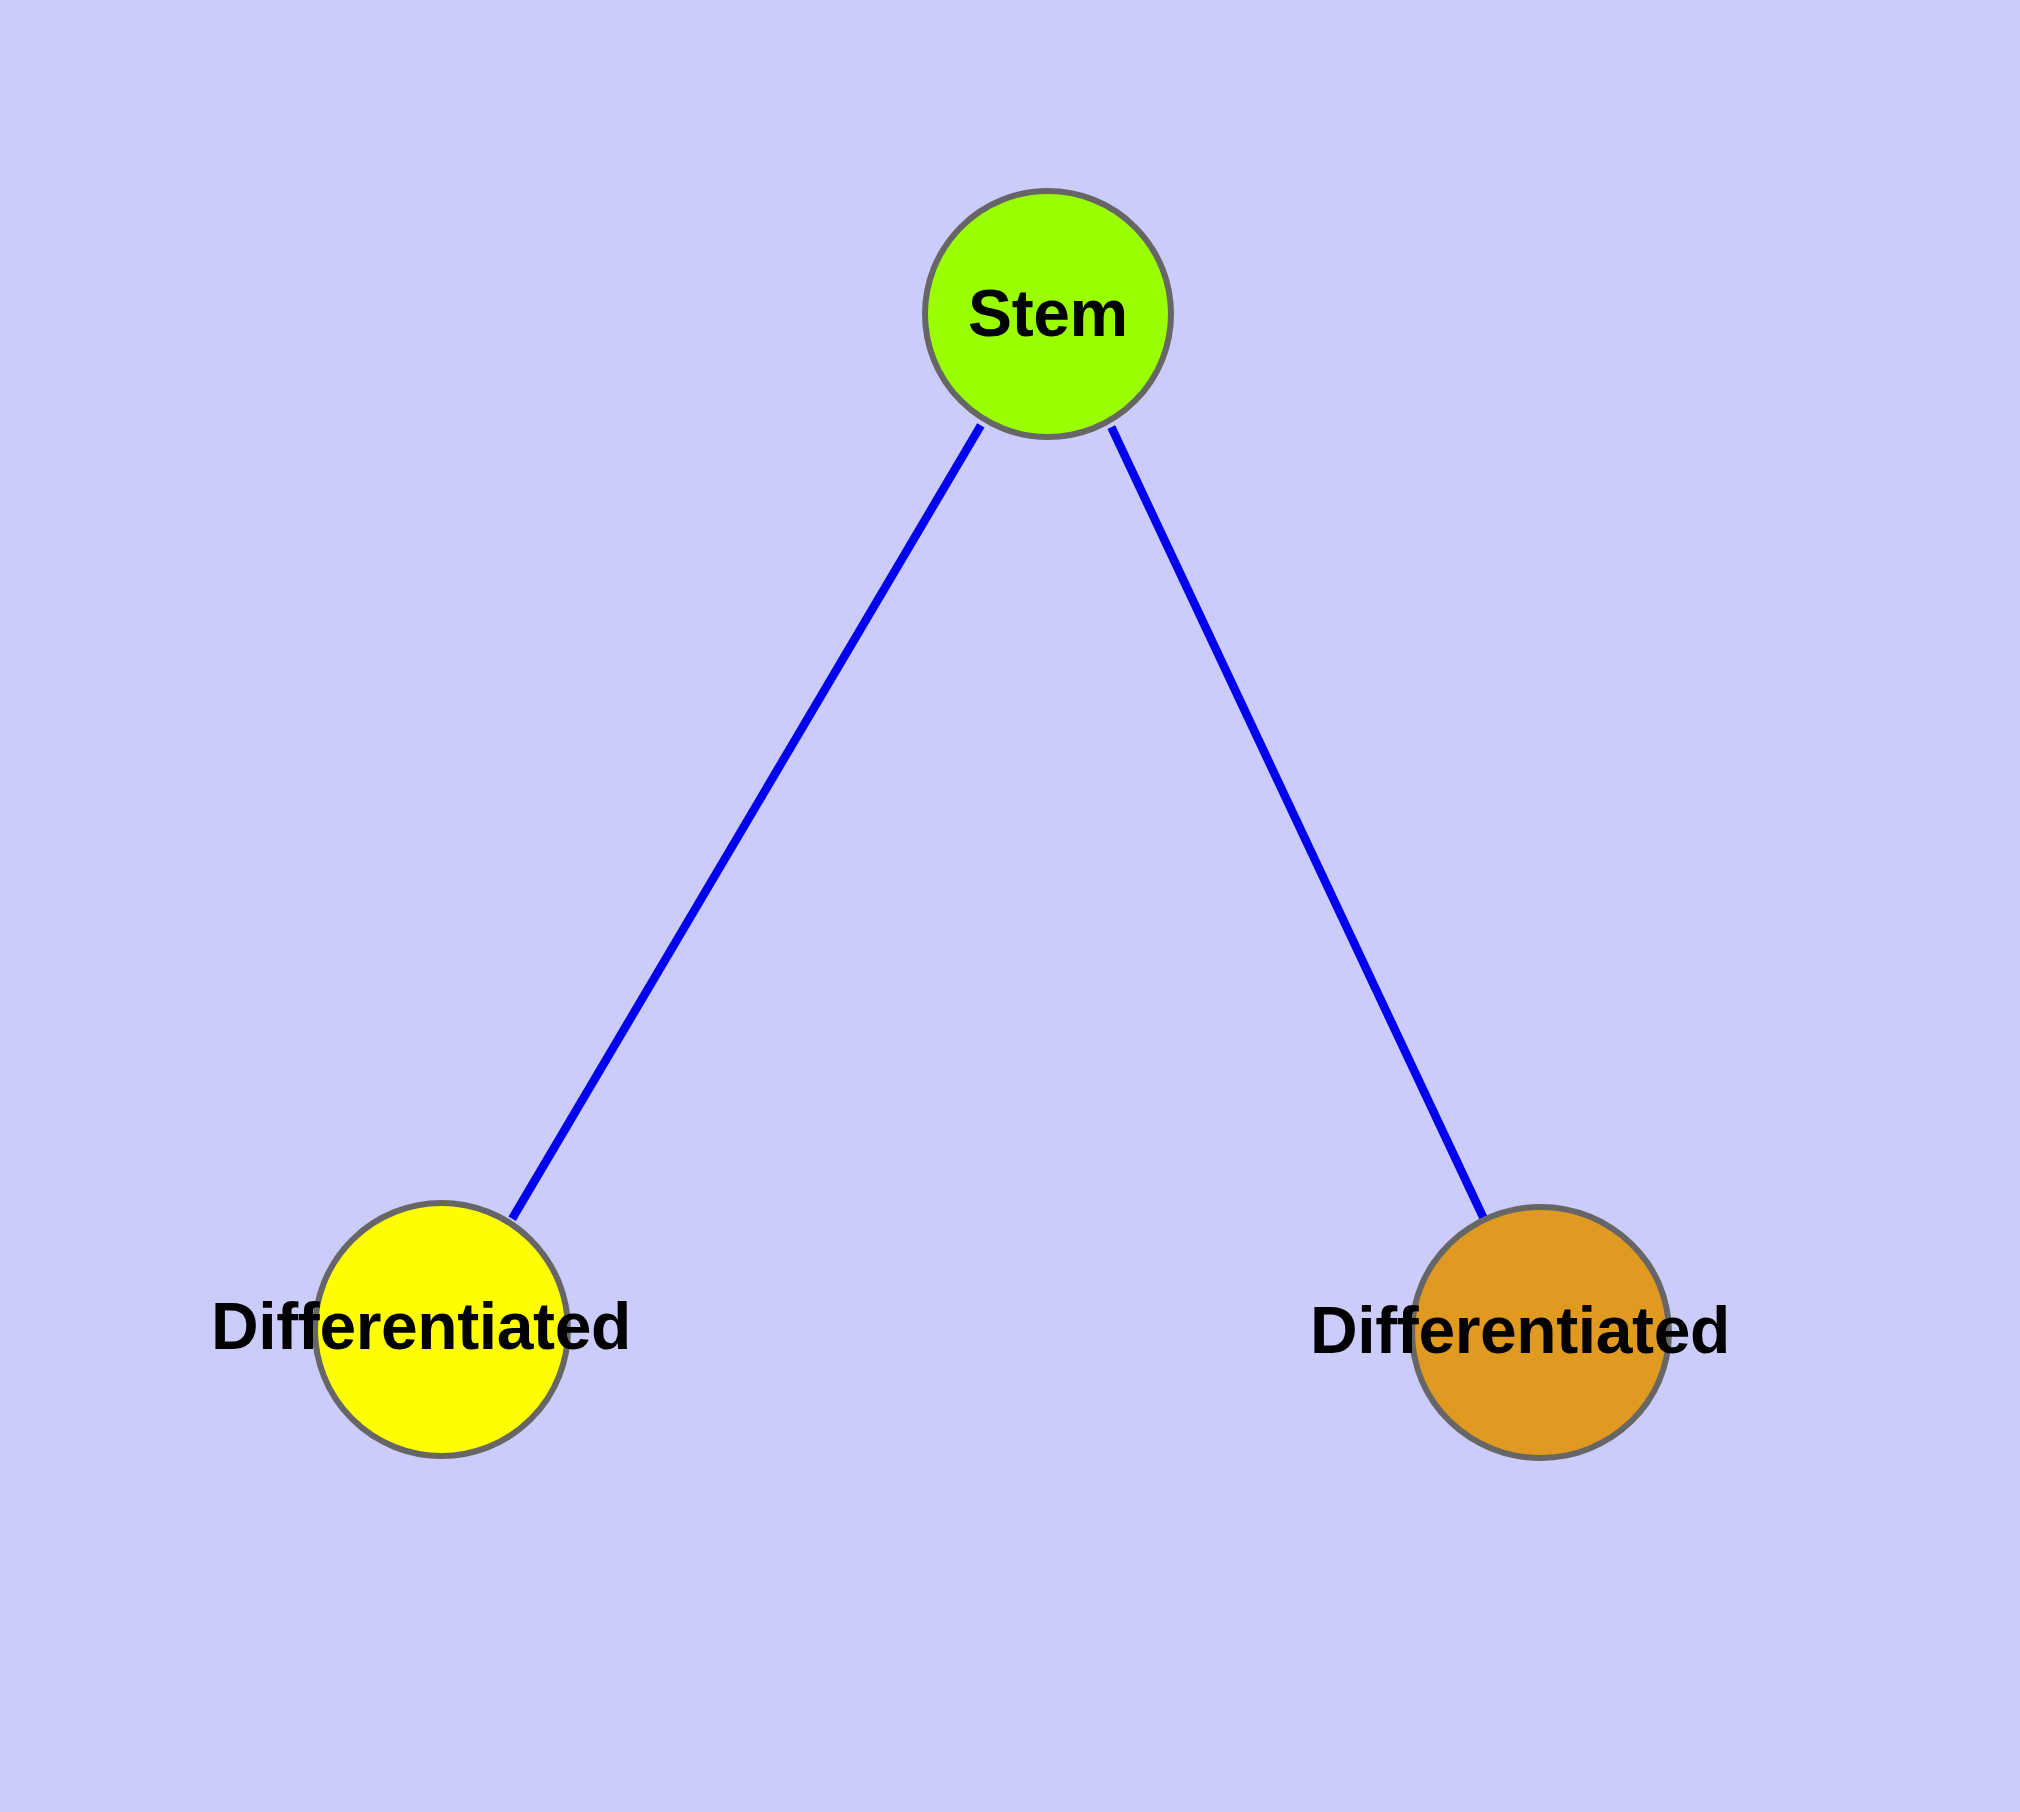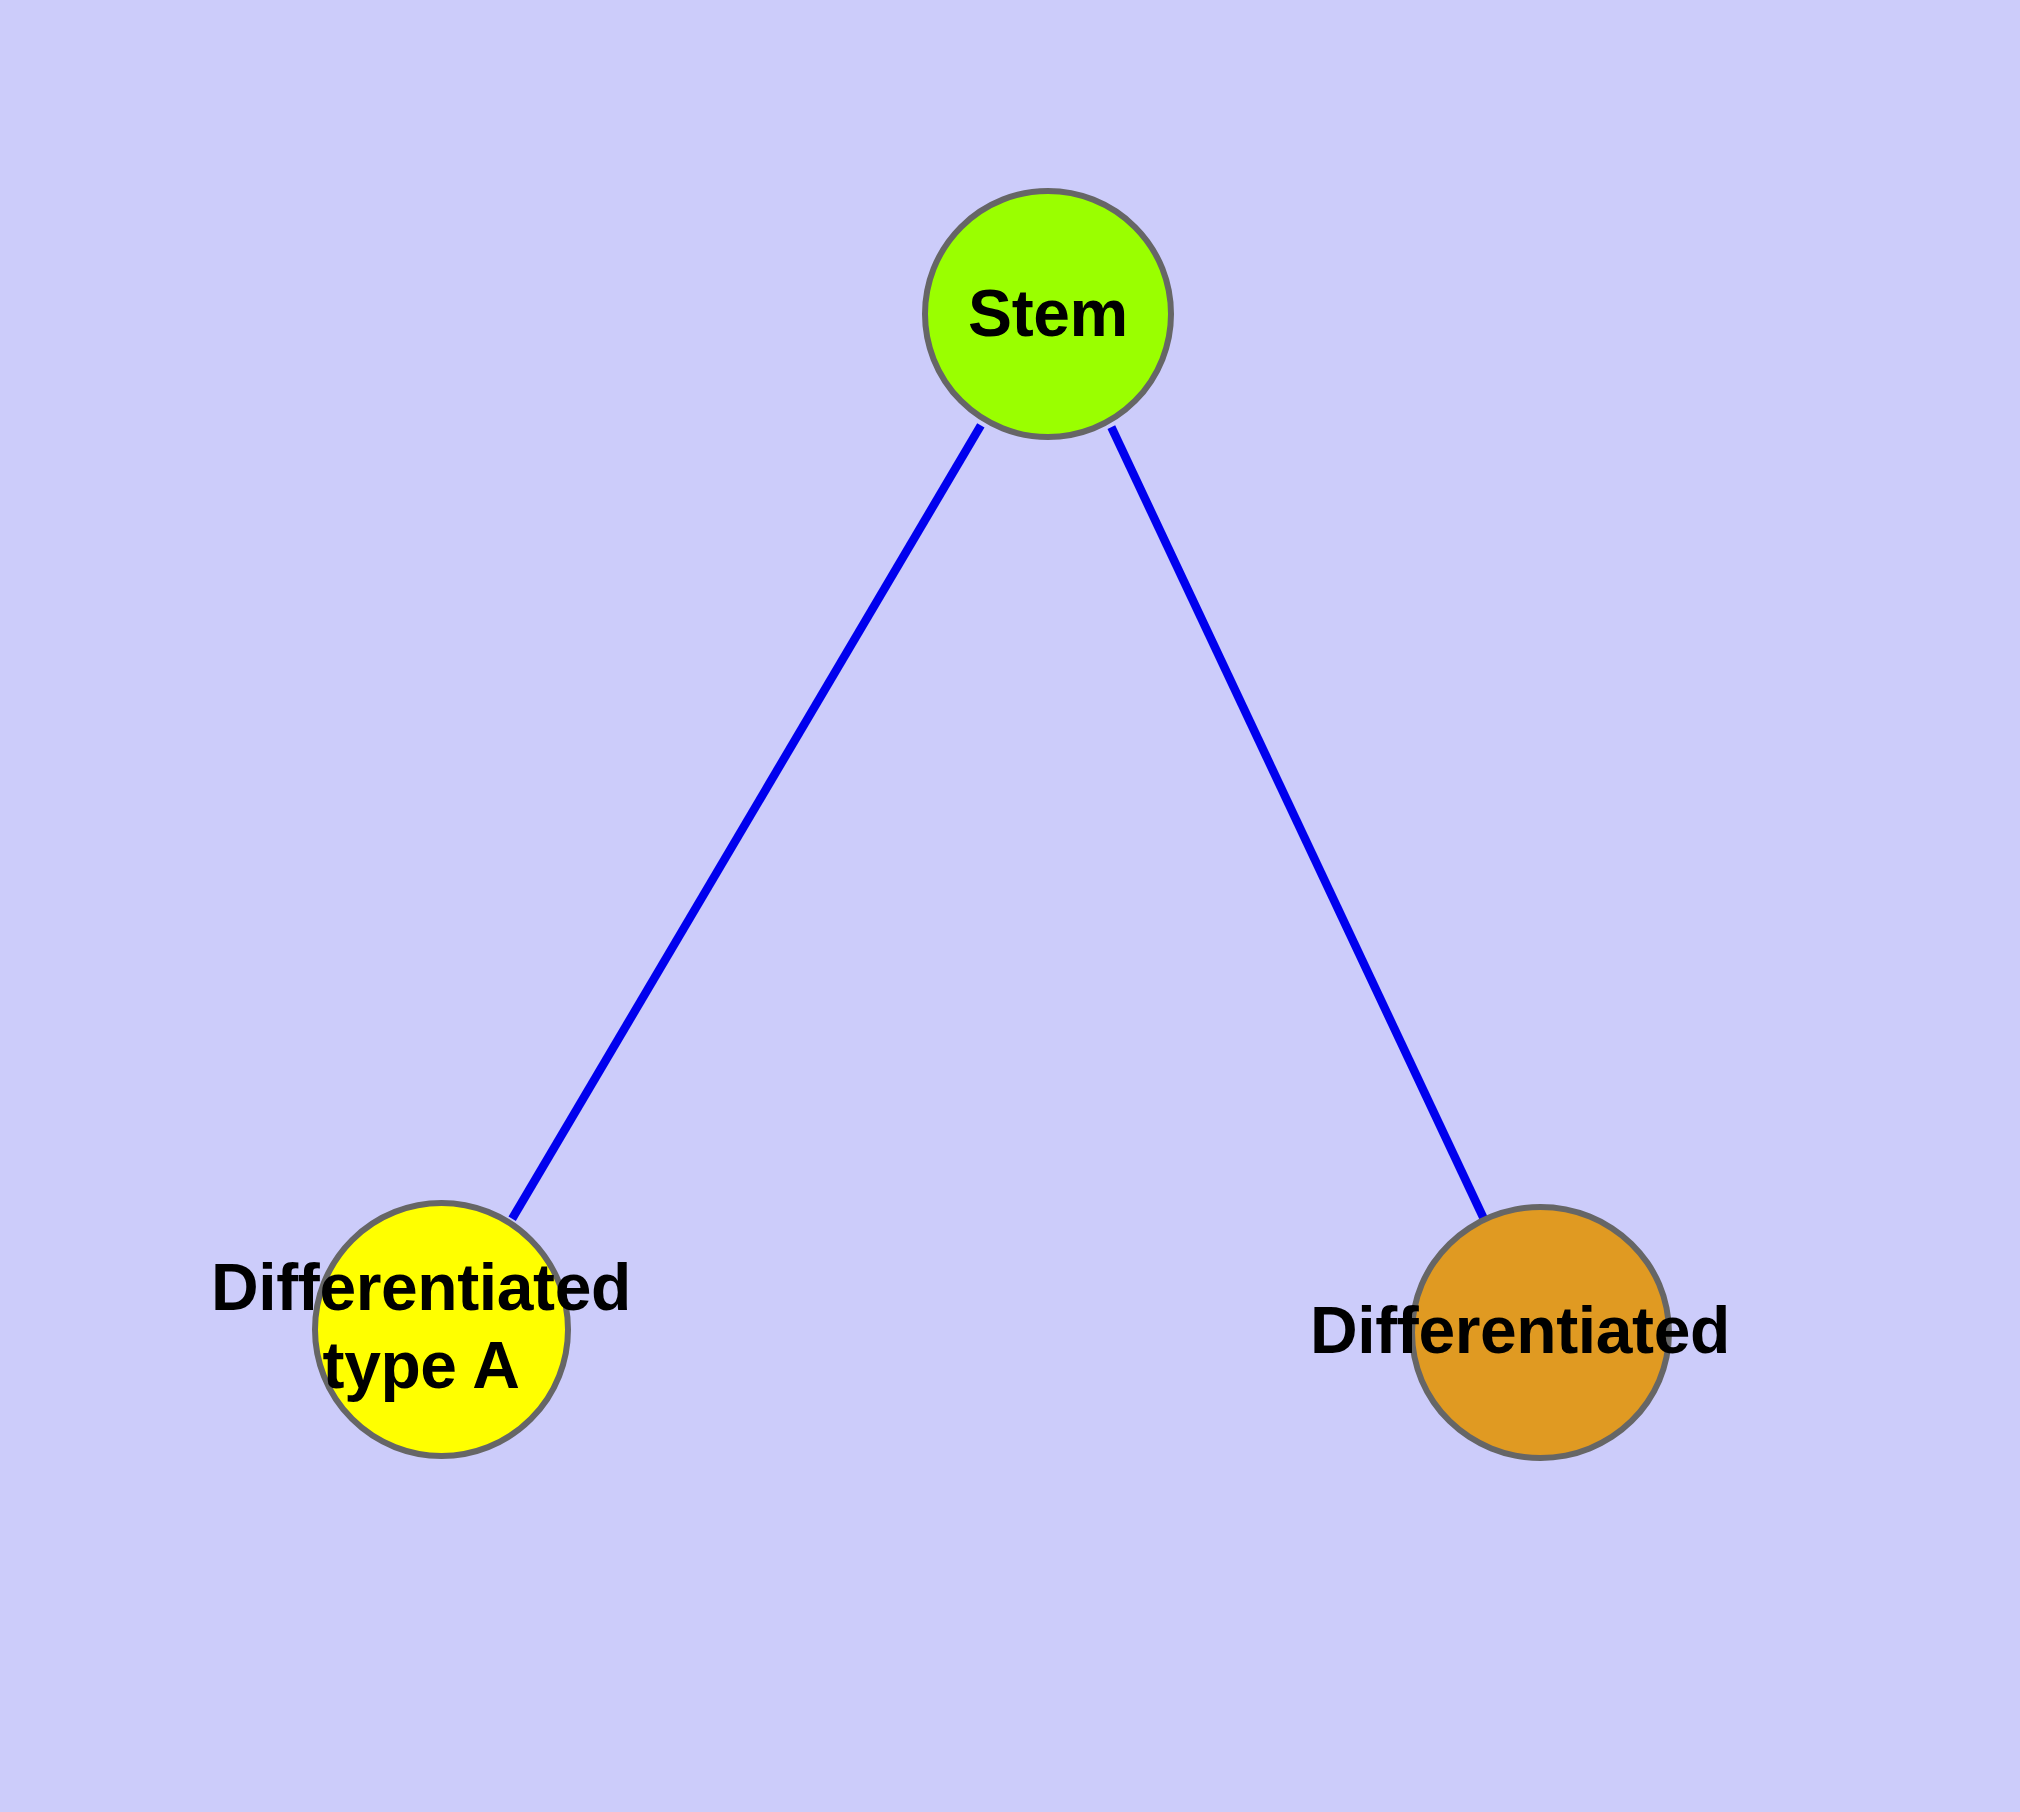--- a/index.html
+++ b/index.html
@@ -102,21 +102,20 @@
   <div class="node" id="node-diff-a" style="background:#ffff00;"></div>
 
   <div class="node" id="node-diff-b" style="background:#e09a22;"></div>
 
   <div class="node-label" id="label-stem">
     <span class="label-line">Stem</span>
   </div>
 
   <div class="node-label" id="label-diff-a">
     <span class="label-line">Differentiated</span>
-    <span class="label-line">type A</span>
   </div>
 
   <div class="node-label" id="label-diff-b">
     <span class="label-line">Differentiated</span>
   </div>
 
 </div>
 
 
 </body></html>

